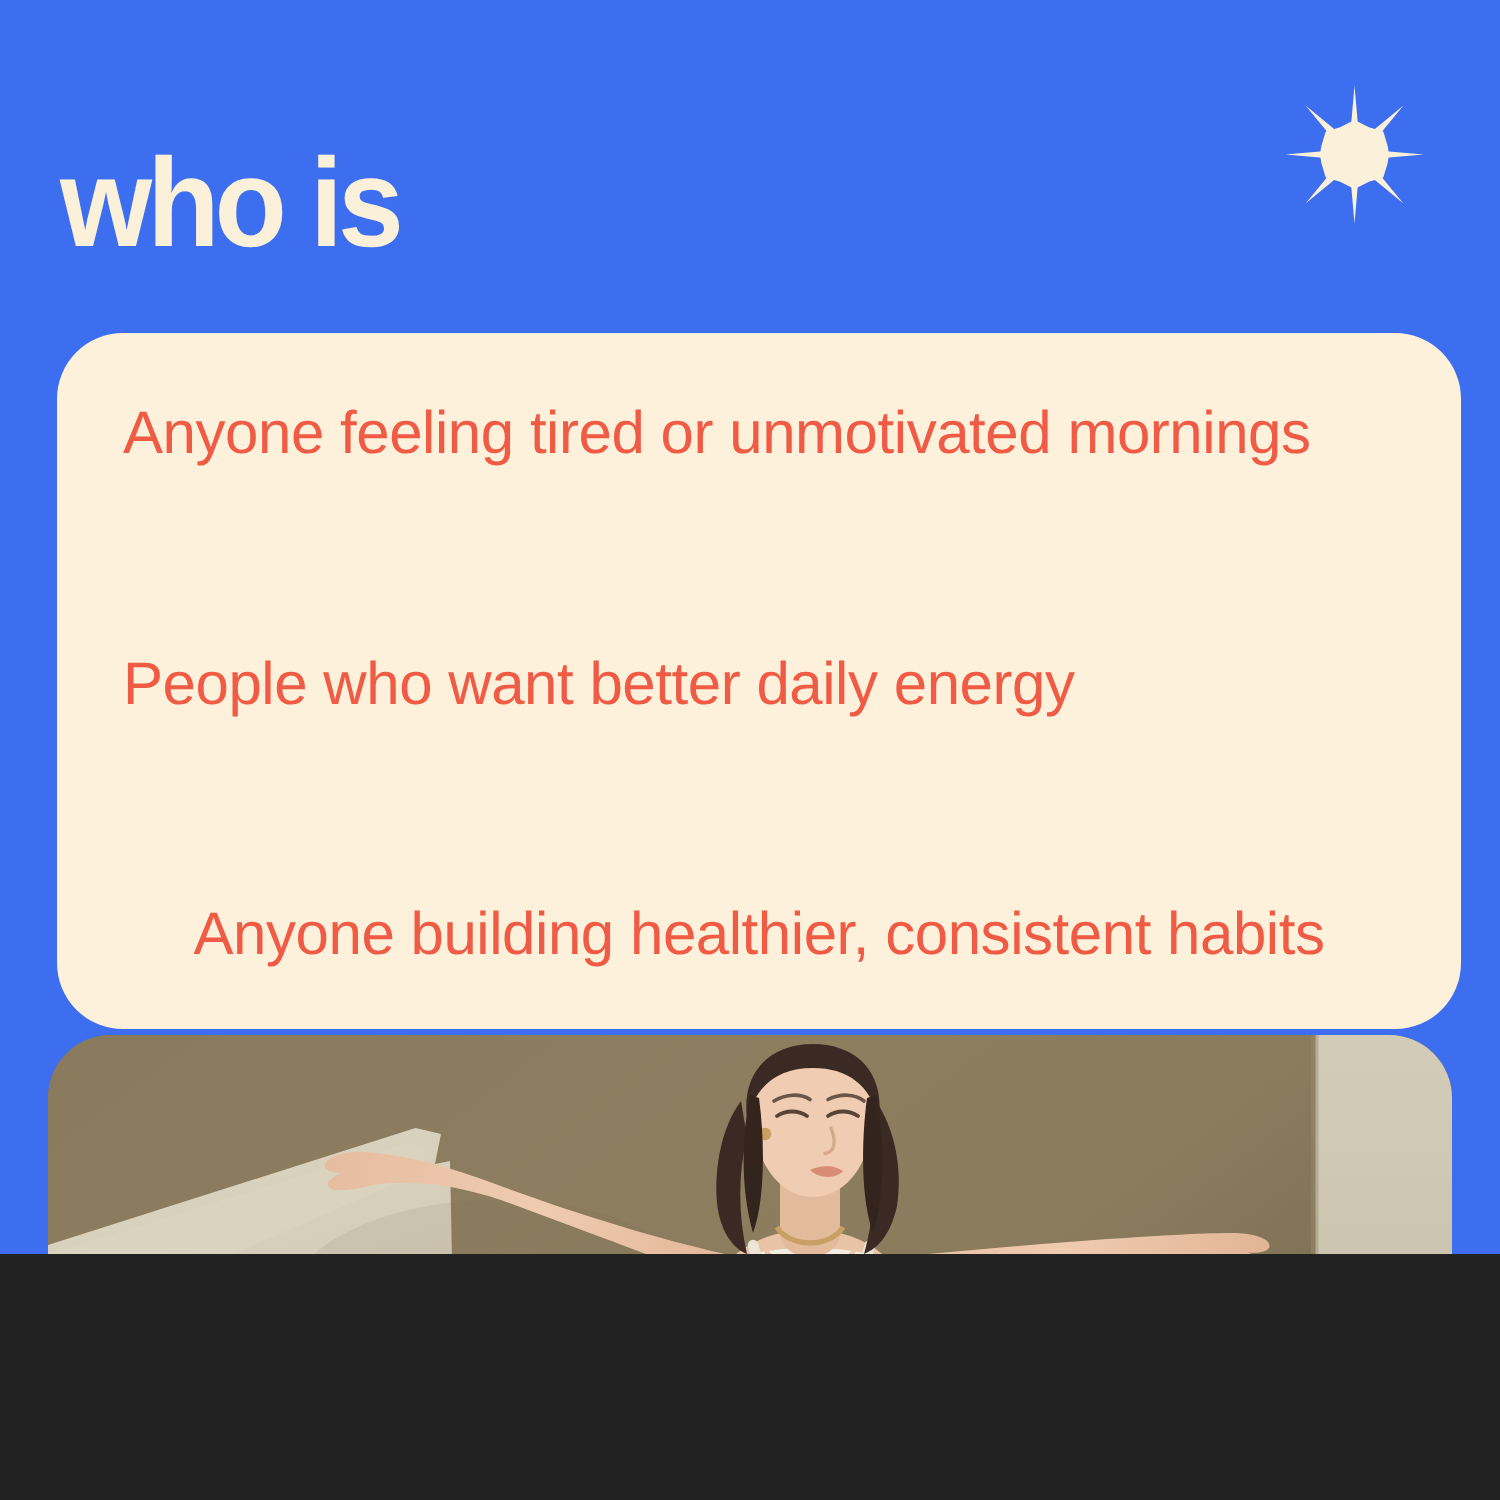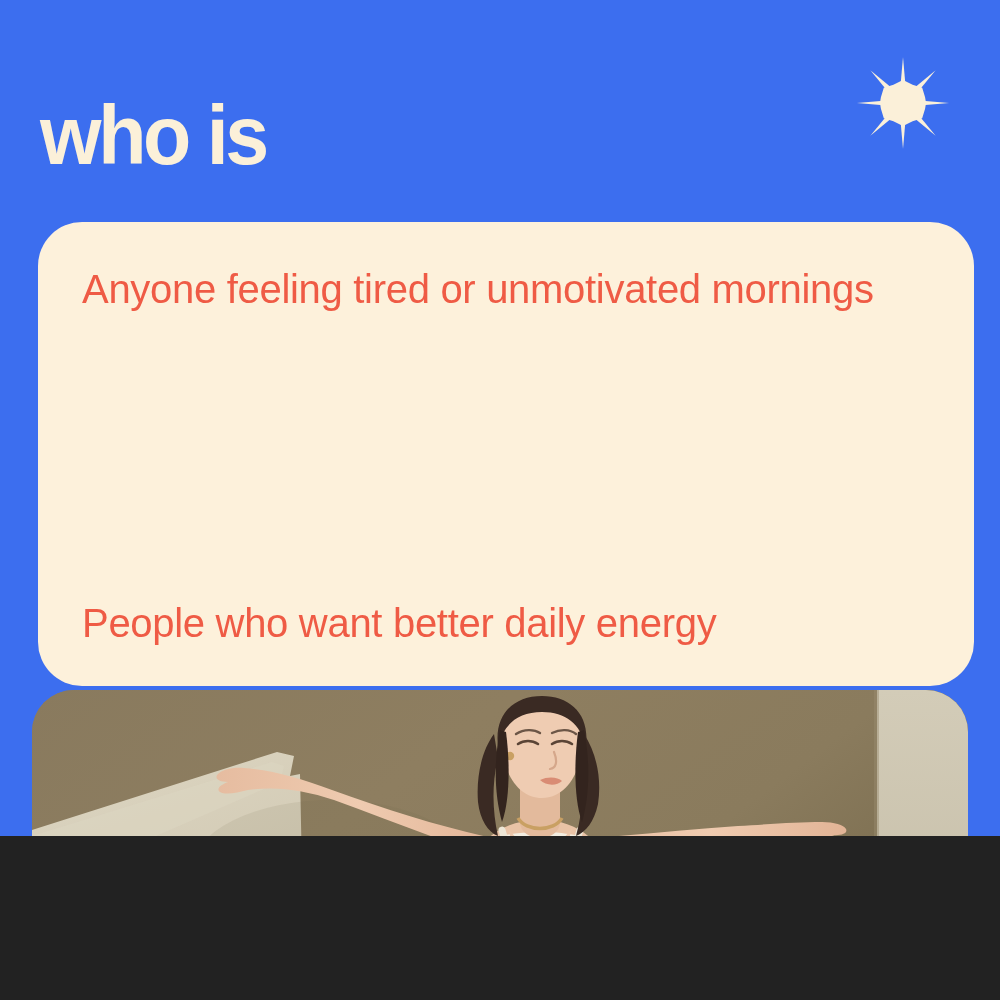--- a/index.html
+++ b/index.html
@@ -125,20 +125,23 @@
       <circle cx="50" cy="50" r="16"></circle>
     </g>
   </svg>
 
   <div id="copy-card">
     <div class="bullet-row align-left">
       <span class="bullet-line">Anyone feeling tired or unmotivated mornings</span>
     </div>
     <div class="bullet-row align-right">
       <span class="bullet-line">People who want better daily energy</span>
+    </div>
+    <div class="bullet-row align-center">
+      <span class="bullet-line">Anyone building healthier, consistent habits</span>
     </div>
   </div>
 
   <div id="photo-block">
     <svg id="photo-svg" viewBox="0 0 936 278" preserveAspectRatio="xMidYMid slice" aria-hidden="true">
       <defs>
         <linearGradient id="wallGrad" x1="0" y1="0" x2="1" y2="0.4">
           <stop offset="0%" stop-color="#897A5E"></stop>
           <stop offset="45%" stop-color="#8E7E60"></stop>
           <stop offset="80%" stop-color="#8A7B5D"></stop>

